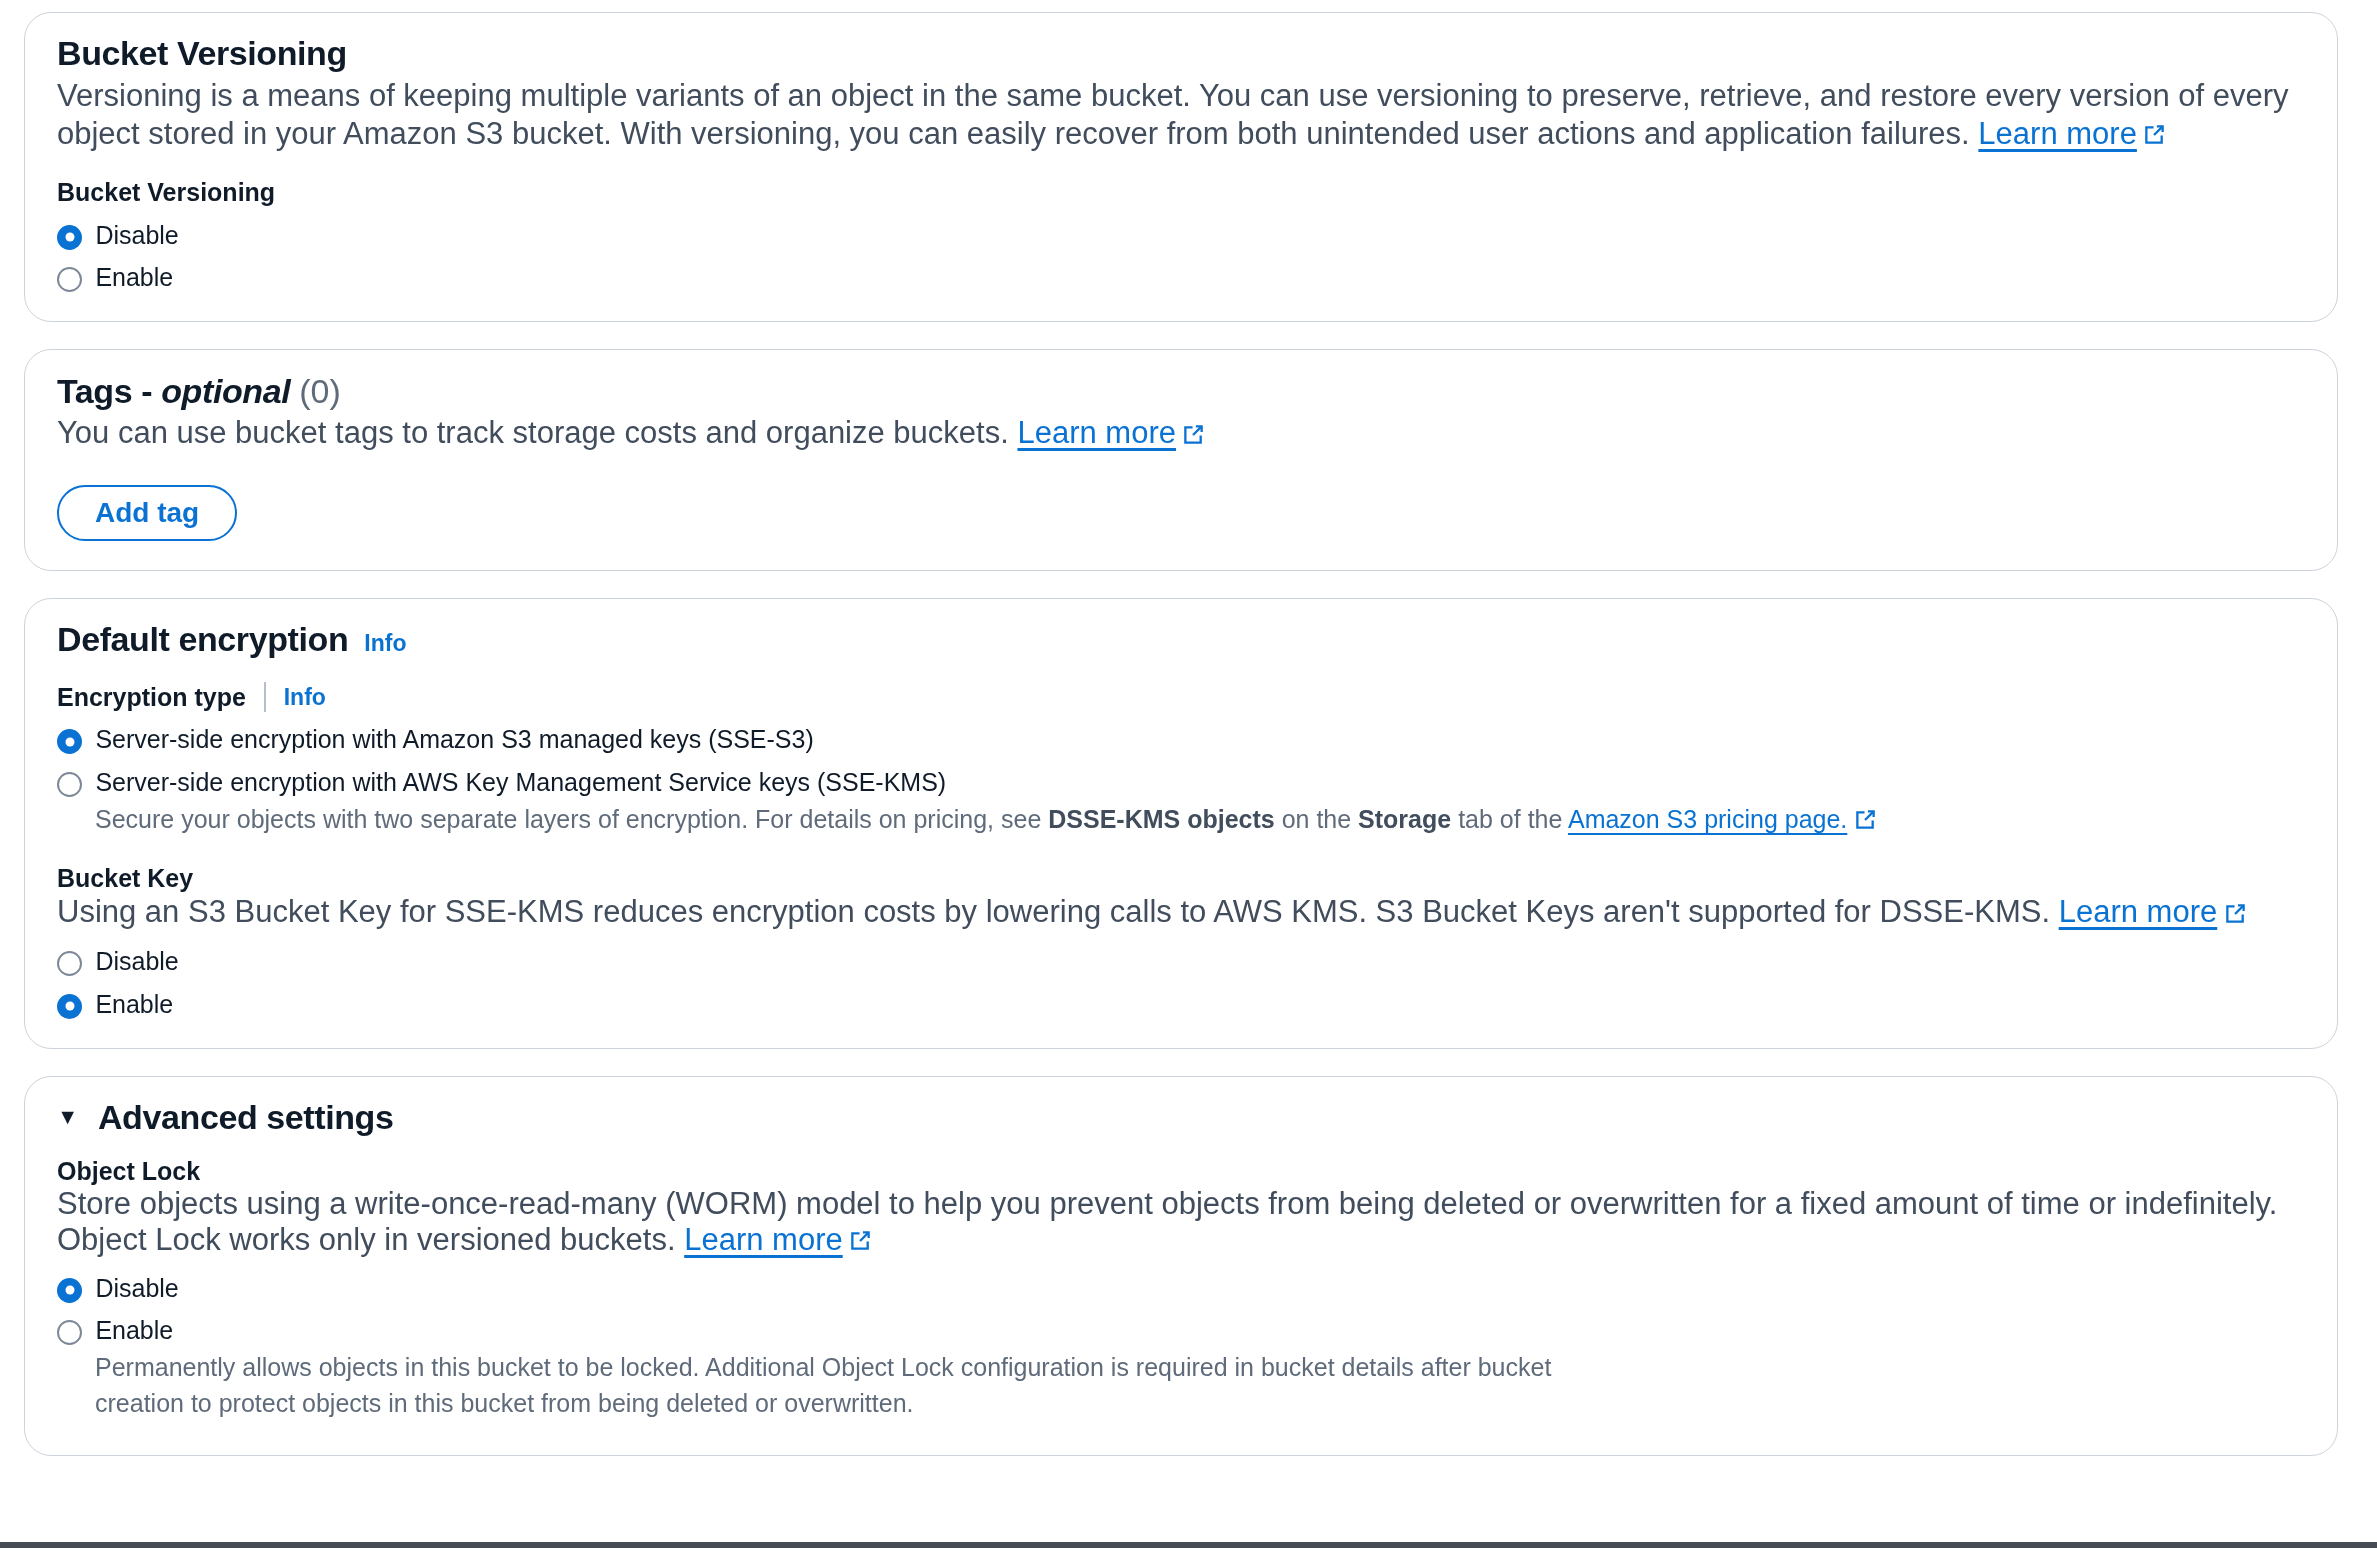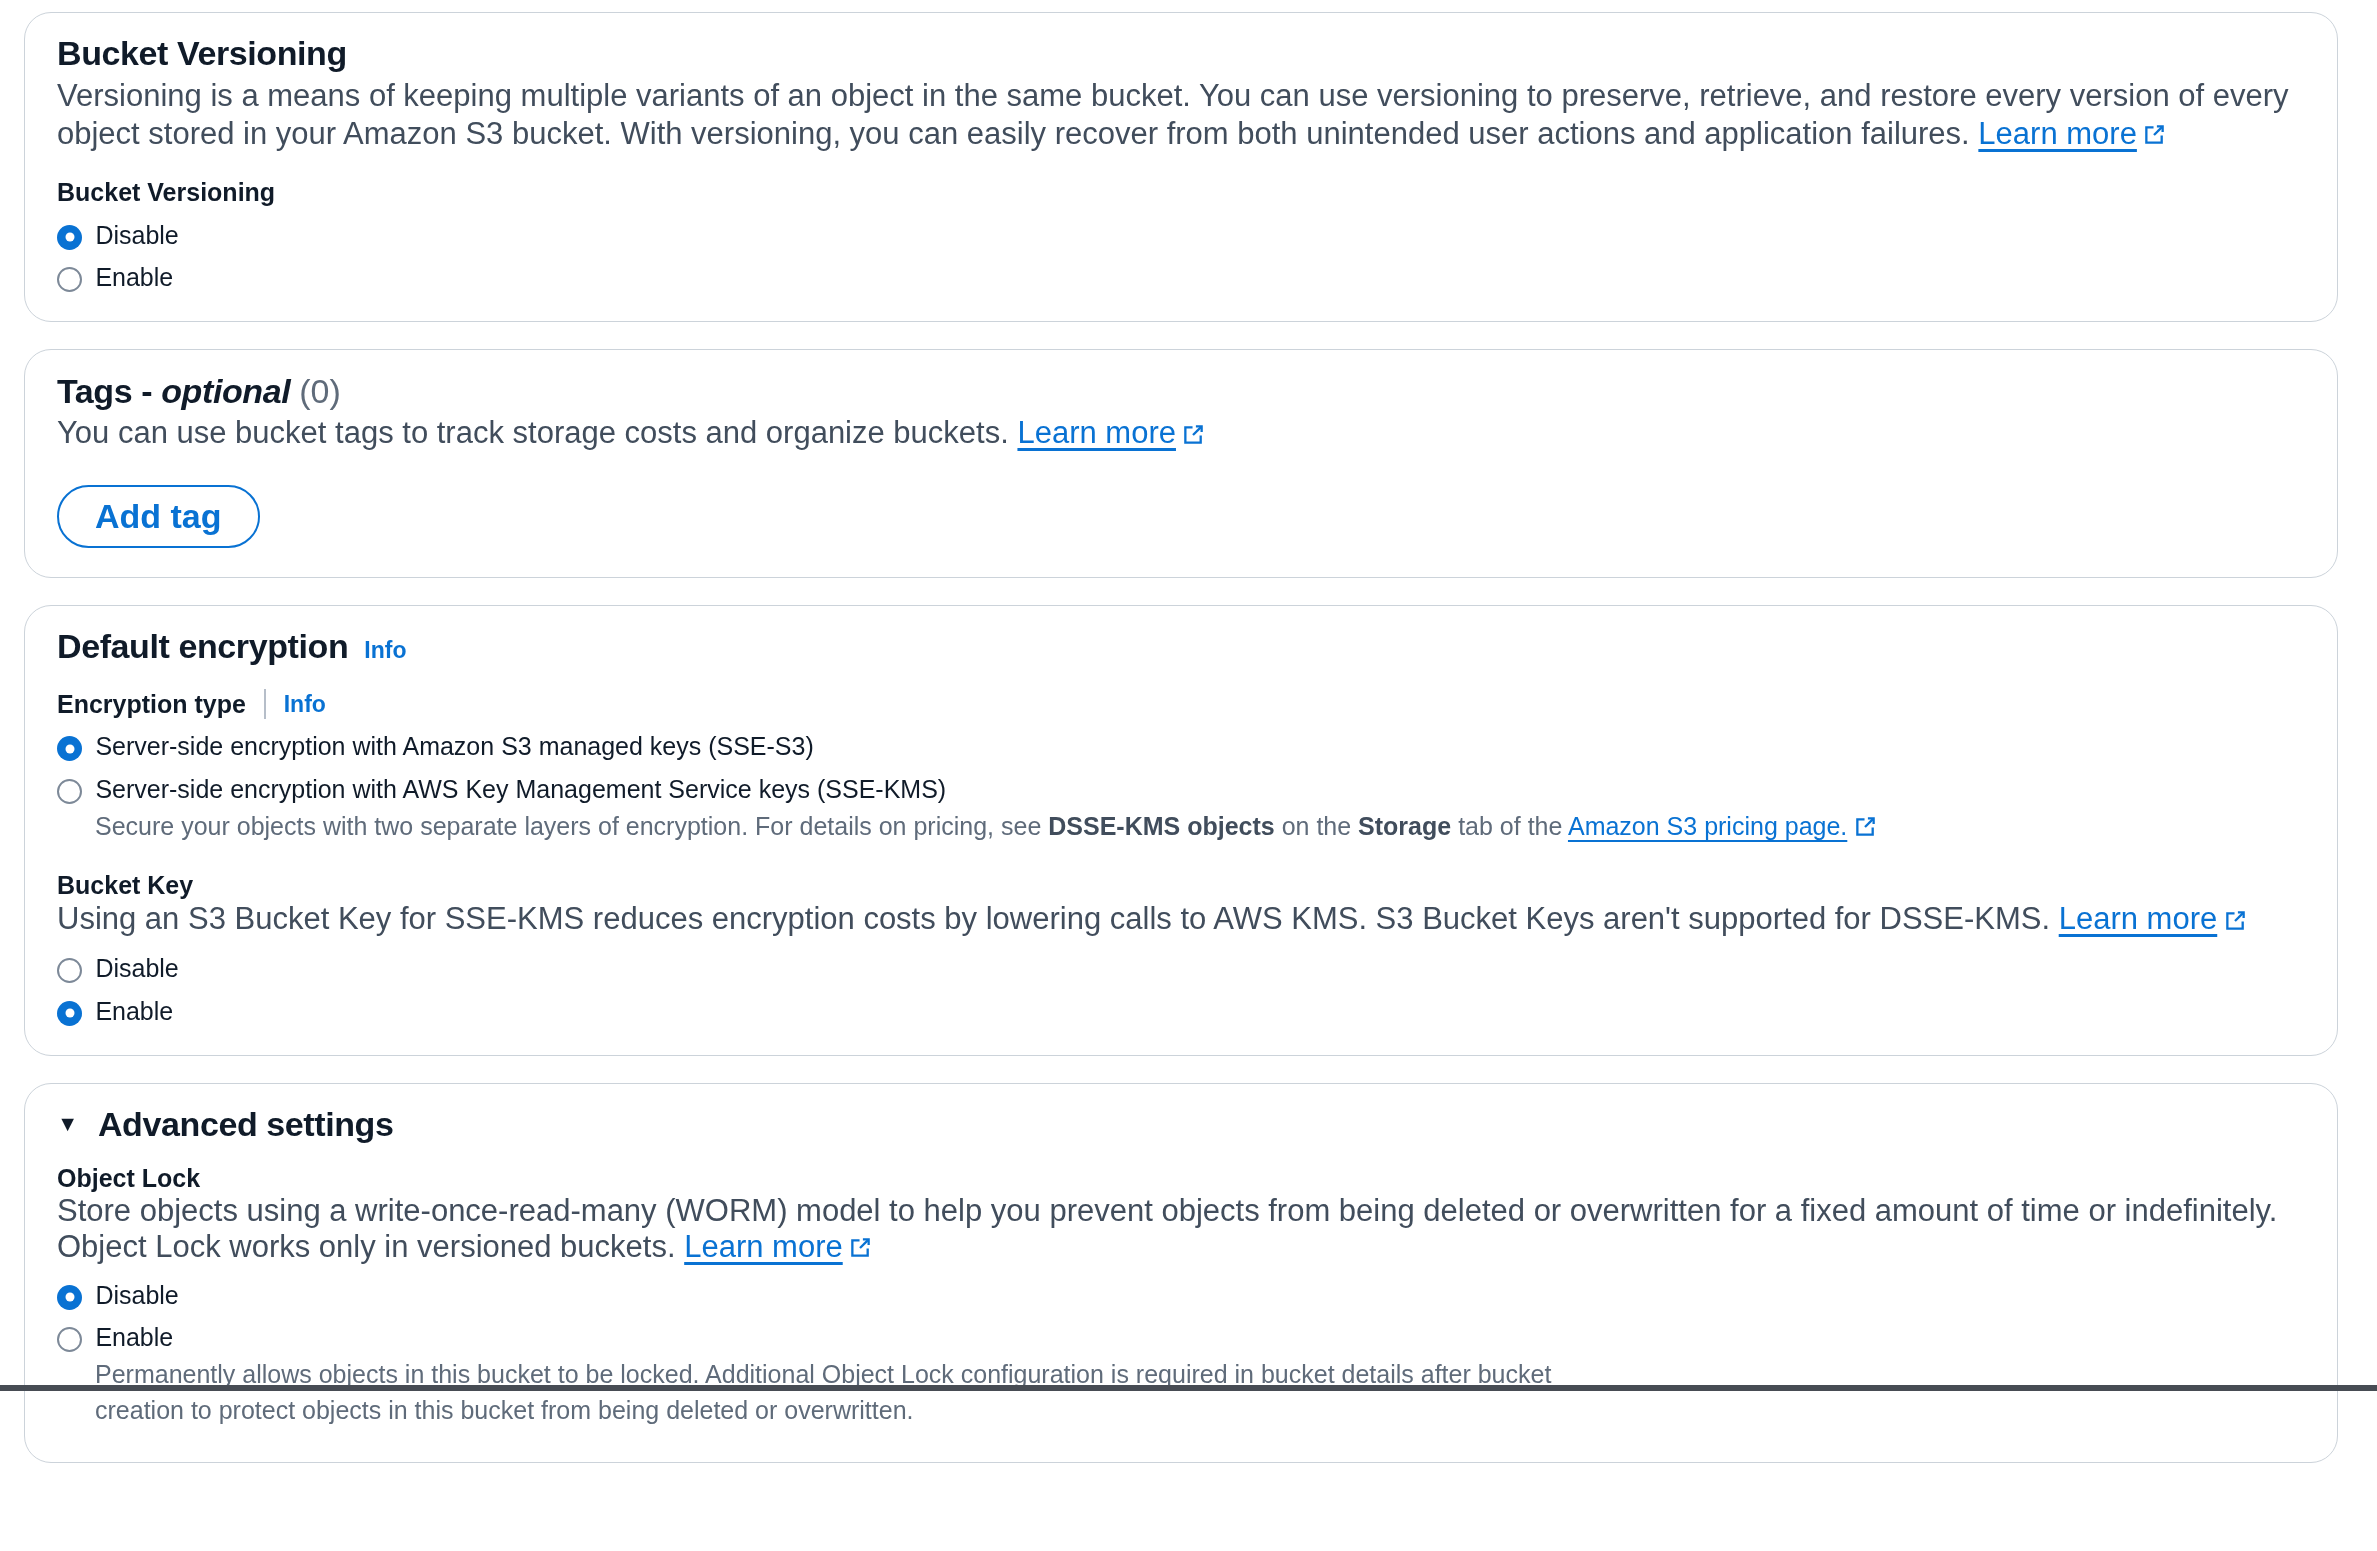--- a/index.html
+++ b/index.html
@@ -1,18 +1,18 @@
 <!DOCTYPE html>
 <html style="font-size:14.3px"><head>
 <meta charset="utf-8">
 <style>
   * { margin:0; padding:0; box-sizing:border-box; }
   html,body { width:2377px; height:1552px; background:#ffffff; overflow:hidden;
               font-family:"Liberation Sans","DejaVu Sans",sans-serif; color:#0f1b2a; }
-  .page { position:relative; width:2377px; height:1391px; padding-top:11.6px; }
+  .page { position:relative; width:2377px; height:1548px; padding-top:11.6px; }
 
   .card { background:#fff; border:1.8px solid #ccd3da; border-radius:27px;
           margin:0 39px 27px 24px; padding:21.5px 34px 29px 32px; }
 
   .h2-row { display:flex; align-items:baseline; gap:16px; margin-bottom:3.6px; }
   h2 { font-size:34px; font-weight:700; color:#101b29; letter-spacing:-0.4px; }
   h2 .opt { font-style:italic; }
   h2 .count { font-weight:400; color:#5f6b7a; letter-spacing:0; }
 
   .info-link { font-size:23px; font-weight:700; color:#0972d3; text-decoration:none; cursor:pointer; }
@@ -34,21 +34,21 @@
   .radio.selected::after { content:""; position:absolute; left:50%; top:50%;
                            transform:translate(-50%,-50%); width:9px; height:9px;
                            border-radius:50%; background:#fff; }
 
   .sub-note { margin:3.6px 0 5.4px 38px; font-size:25px; line-height:38px; color:#5f6b7a; }
   .sub-note b { color:#414d5c; }
   .enable-note { max-width:1519px; }
 
   .empty-text { font-size:25px; color:#2a3442; margin-top:39px; }
   .btn-outline { display:inline-block; margin-top:30px; background:#fff; border:2.7px solid #0972d3;
-                 color:#0972d3; font-weight:700; font-size:34px; border-radius:38px;
+                 color:#0972d3; font-weight:700; font-size:28px; border-radius:38px;
                  padding:9.8px 36px; cursor:pointer; font-family:inherit; }
 
   .adv-header { display:flex; align-items:center; gap:19.7px; cursor:pointer; }
   .caret { font-size:21.5px; color:#101b29; }
   .adv-title { font-size:34px; font-weight:700; color:#101b29; letter-spacing:-0.4px; }
 
   .bottom-bar { position:absolute; left:0; bottom:0; width:2377px; height:6.3px; background:#474c54; }
 </style>
 </head>
 <body>

